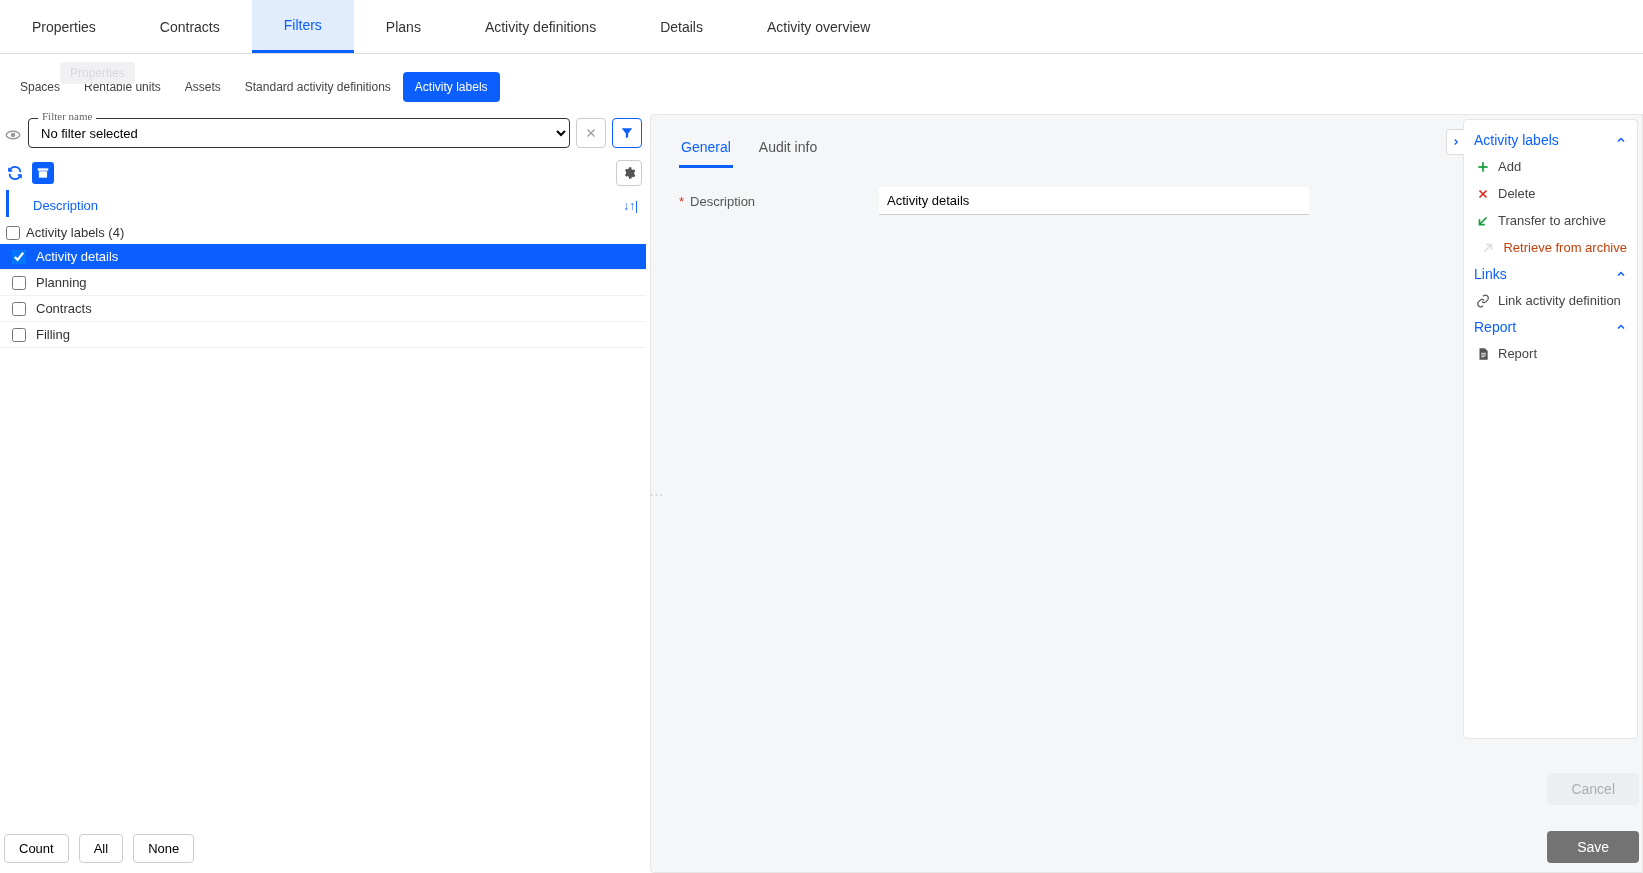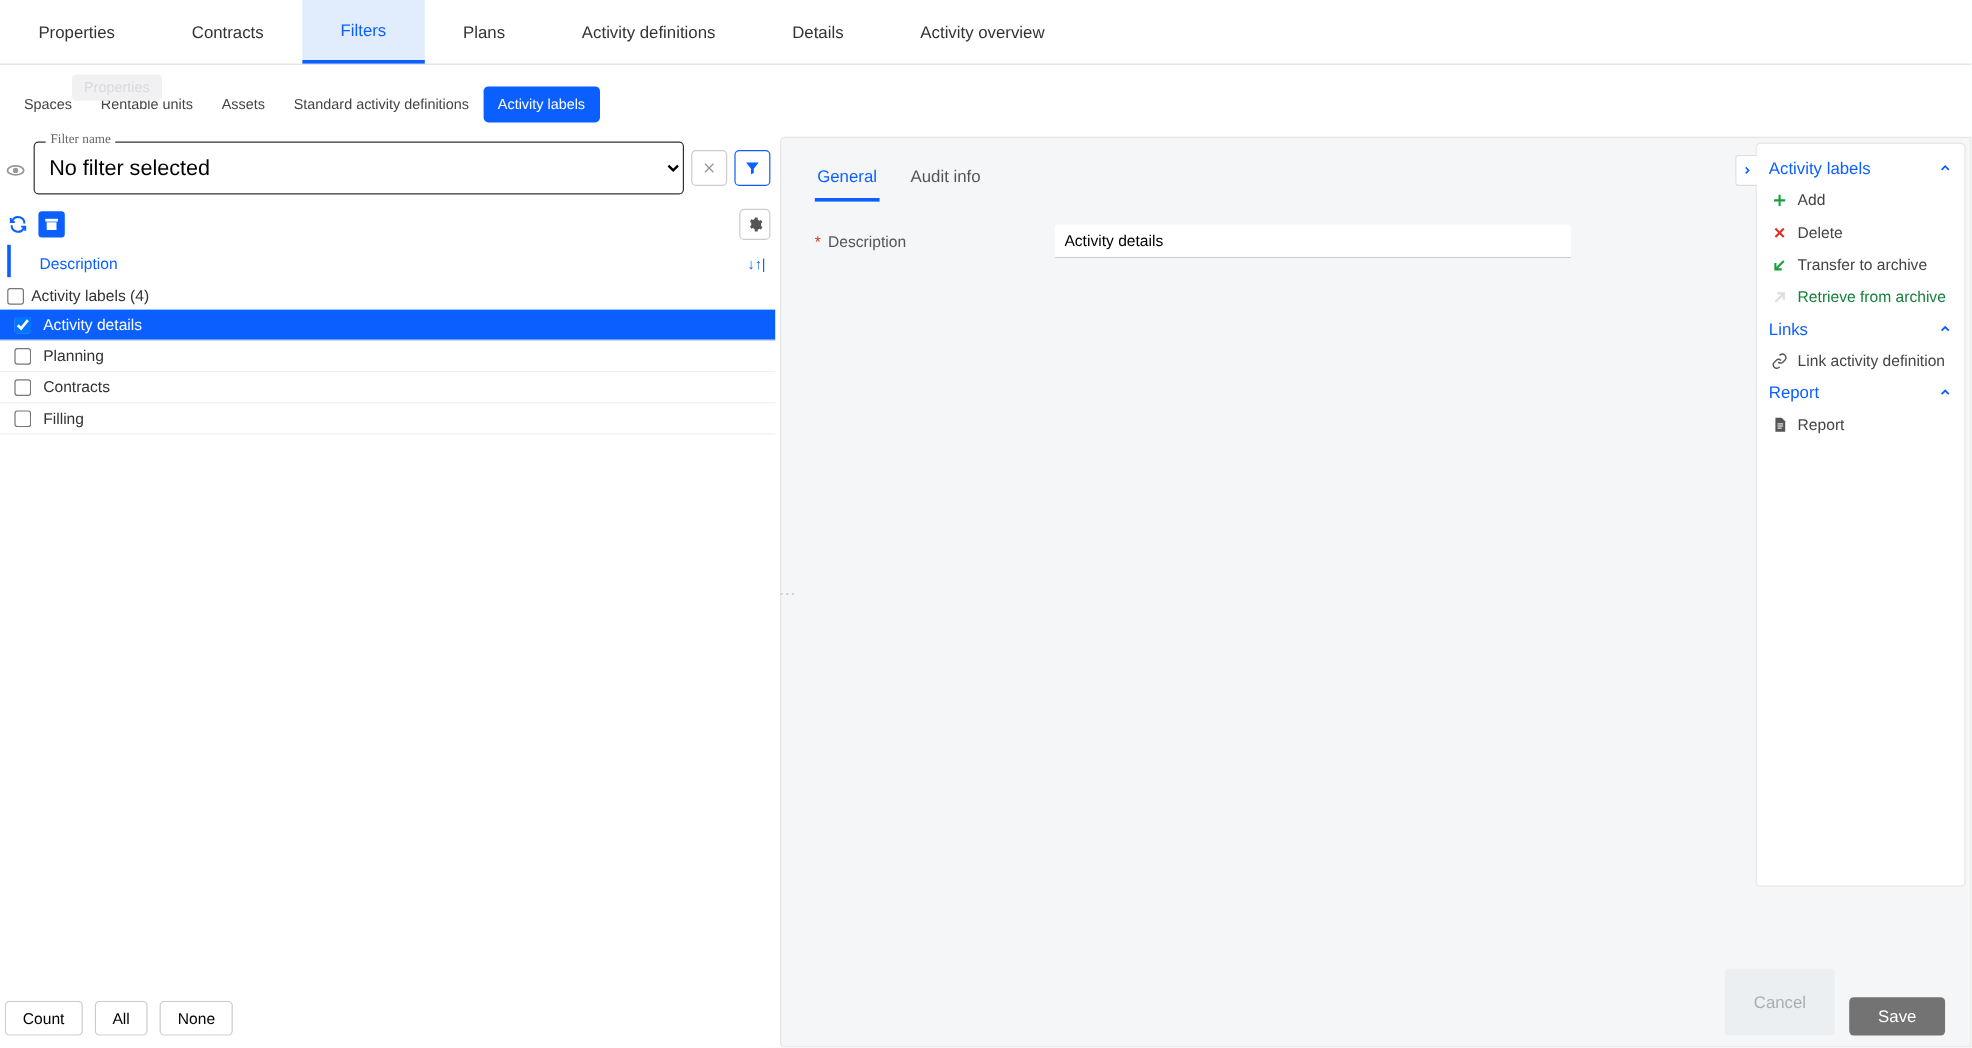--- a/index.html
+++ b/index.html
@@ -20,21 +20,21 @@
   .main { display: flex; height: calc(100vh - 54px - 60px); }
   .left-pane { width: 650px; padding: 0 4px 0 0; display: flex; flex-direction: column; }
   .right-pane { flex: 1; background: #f5f6f7; border: 1px solid #e6e6e6; border-radius: 4px 0 0 4px; margin-top: 0; display: flex; position: relative; }
   .drag-handle { position: absolute; left: -2px; top: 50%; transform: translateY(-50%); color: #ccc; font-size: 14px; cursor: col-resize; letter-spacing: -2px; writing-mode: vertical-lr; }
 
   
   .filter-bar { display: flex; align-items: center; gap: 6px; padding: 4px 4px 8px 4px; }
   .eye-ico { width: 18px; height: 14px; color: #888; }
   .filter-select { flex: 1; position: relative; }
   .filter-select label { position: absolute; top: -8px; left: 10px; background: #fff; font-size: 11px; color: #666; padding: 0 4px; font-family: Liberation Serif, serif; }
-  .filter-select select { width: 100%; height: 44px; border: 1px solid #333; border-radius: 4px; padding: 0 8px; font-size: 18px; background: #fff; }
+  .filter-select select { width: 100%; height: 30px; border: 1px solid #333; border-radius: 4px; padding: 0 8px; font-size: 13px; background: #fff; }
   .ico-btn { width: 30px; height: 30px; border: 1px solid #ccc; border-radius: 4px; background: #fff; display: flex; align-items: center; justify-content: center; cursor: pointer; }
   .ico-btn.primary { border-color: #0b5fff; }
   .ico-btn svg { width: 14px; height: 14px; }
 
   
   .toolbar-row { display: flex; align-items: center; justify-content: space-between; padding: 4px; }
   .toolbar-left { display: flex; gap: 6px; }
   .mini-btn { width: 22px; height: 22px; display: flex; align-items: center; justify-content: center; cursor: pointer; color: #0b5fff; border-radius: 3px; }
   .mini-btn.filled { background: #0b5fff; color: #fff; }
   .gear-btn { width: 26px; height: 26px; border: 1px solid #ccc; border-radius: 4px; display: flex; align-items: center; justify-content: center; cursor: pointer; }
@@ -59,27 +59,27 @@
   .form-row { display: flex; align-items: center; gap: 20px; }
   .form-label { display: flex; align-items: center; gap: 6px; font-size: 13px; color: #555; width: 180px; }
   .req { color: #d93025; }
   .form-input { flex: 1; max-width: 430px; border: none; border-bottom: 1px solid #ccc; background: #fff; padding: 6px 8px; font-size: 13px; border-radius: 3px 3px 0 0; }
   .expand-chev { position: absolute; right: -1px; top: 14px; width: 18px; height: 26px; background: #fff; border: 1px solid #ddd; border-right: none; border-radius: 3px 0 0 3px; display: flex; align-items: center; justify-content: center; color: #0b5fff; cursor: pointer; font-size: 12px; }
 
   
   .action-panel { width: 175px; background: #fff; border: 1px solid #e6e6e6; border-radius: 4px; margin: 4px 4px 4px 0; padding: 10px 10px; display: flex; flex-direction: column; gap: 6px; height: 620px; }
   .ap-section { display: flex; align-items: center; justify-content: space-between; color: #0b5fff; font-size: 14px; font-weight: 500; cursor: pointer; padding: 2px 0; }
   .ap-item { display: flex; align-items: center; gap: 8px; font-size: 13px; color: #444; cursor: pointer; padding: 3px 0 3px 2px; }
-  .ap-item.disabled { color: #15803d; cursor: default; }
+  .ap-item.disabled { color: #c2410c; cursor: default; justify-content: flex-end; }
   .ap-item svg, .ap-item .ico { width: 14px; height: 14px; flex-shrink: 0; }
 
   
   .footer-left { position: fixed; bottom: 10px; left: 4px; display: flex; gap: 10px; }
   .footer-left button { border: 1px solid #ccc; background: #fff; padding: 6px 14px; border-radius: 4px; font-size: 13px; cursor: pointer; }
-  .footer-right { position: fixed; bottom: 10px; right: 22px; display: flex; gap: 12px; }
+  .footer-right { position: fixed; bottom: 10px; right: 4px; display: flex; gap: 2px; flex-direction: column; }
   .footer-right button { border: none; padding: 8px 24px; border-radius: 4px; font-size: 14px; cursor: pointer; }
   .btn-cancel { background: #eceff1; color: #a9aeb3; }
   .btn-save { background: #737373; color: #fff; margin-top: 24px; }
 </style>
 </head>
 <body>
 
 <div class="top-tabs">
   <div class="top-tab">Properties</div>
   <div class="top-tab">Contracts</div>

